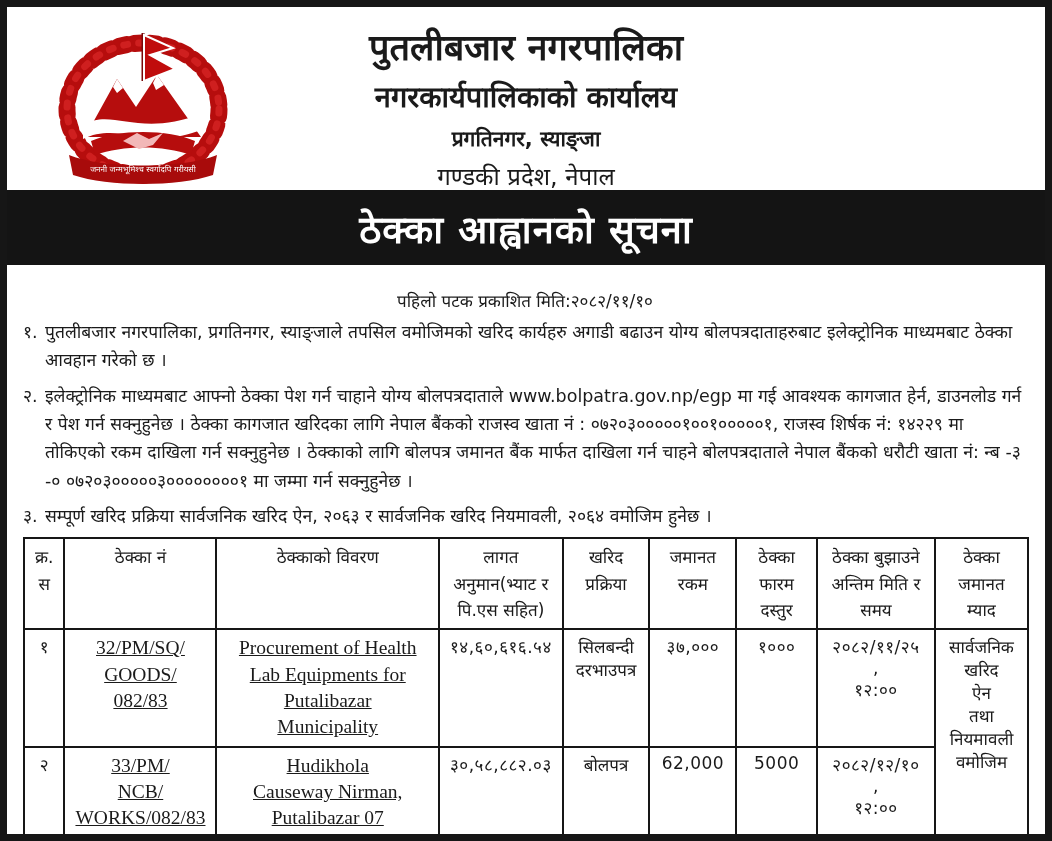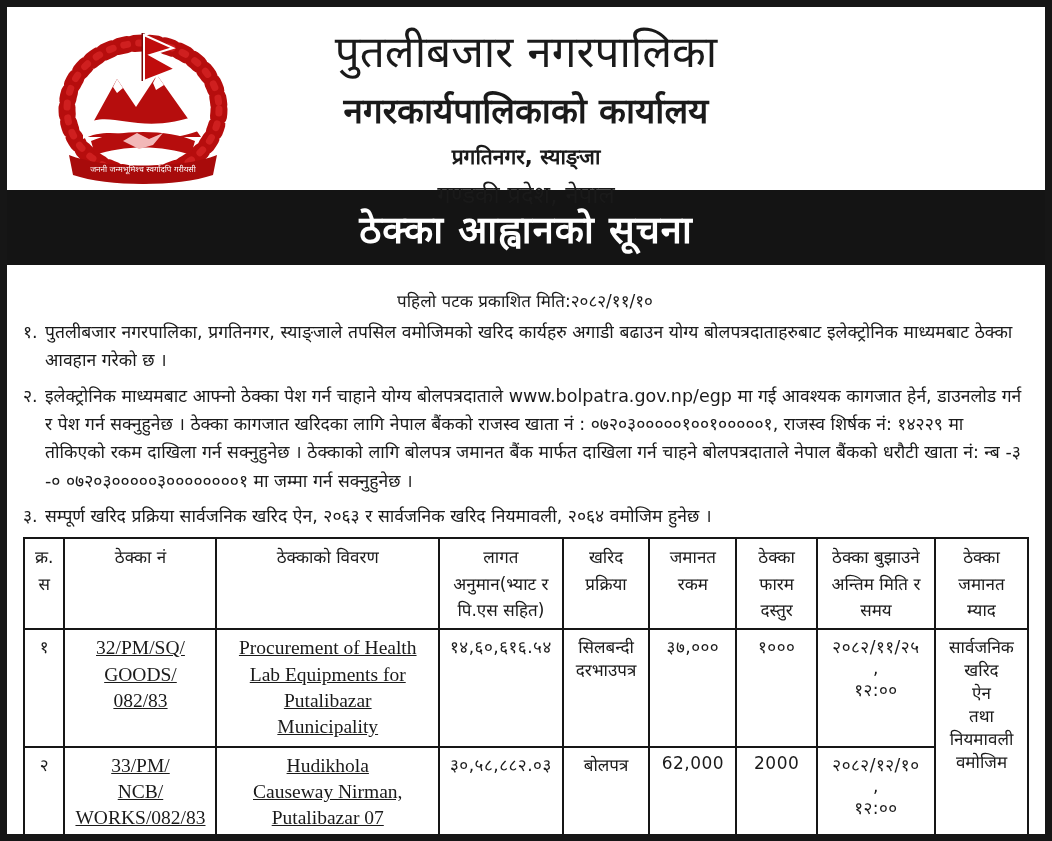--- a/index.html
+++ b/index.html
@@ -11,22 +11,22 @@
     border: 7px solid #161616;
     background: #ffffff;
     position: relative;
     overflow: hidden;
   }
 
   
   .header { position: relative; height: 183px; padding-top: 20px; }
   .logo-wrap { position: absolute; left: 36px; top: 22px; width: 200px; height: 162px; text-align: right; }
   .head-center { text-align: center; }
-  .muni-name  { font-size: 44px; font-weight: normal; line-height: 1.15; }
-  .office-name{ font-size: 35px; font-weight: bold; margin-top: 8px; }
+  .muni-name  { font-size: 36px; font-weight: bold; line-height: 1.15; }
+  .office-name{ font-size: 29px; font-weight: bold; margin-top: 8px; }
   .addr1 { font-size: 21px; font-weight: bold; margin-top: 9px; }
   .addr2 { font-size: 24px; font-weight: normal; margin-top: 7px; }
 
   
   .banner {
     height: 75px; background: #141414;
     display: flex; align-items: center; justify-content: center;
   }
   .banner-title { color: #ffffff; font-size: 38px; font-weight: bold; letter-spacing: 1px; }
 
@@ -180,21 +180,21 @@
           <td class="r2">२</td>
           <td class="r2 pre eng">33/PM/
 NCB/
 WORKS/082/83</td>
           <td class="r2 pre eng">Hudikhola
 Causeway Nirman,
 Putalibazar 07</td>
           <td class="r2 dev-num">३०,५८,८८२.०३</td>
           <td class="r2">बोलपत्र</td>
           <td class="r2 dev-num">62,000</td>
-          <td class="r2 dev-num">2000</td>
+          <td class="r2 dev-num">5000</td>
           <td class="r2 pre dev-num">२०८२/१२/१० ,
 १२:००</td>
         </tr>
       </tbody>
     </table>
 
     <div class="footer-sign">प्रमुख प्रशासकीय अधिकृत</div>
 
   </div>
 </div>

